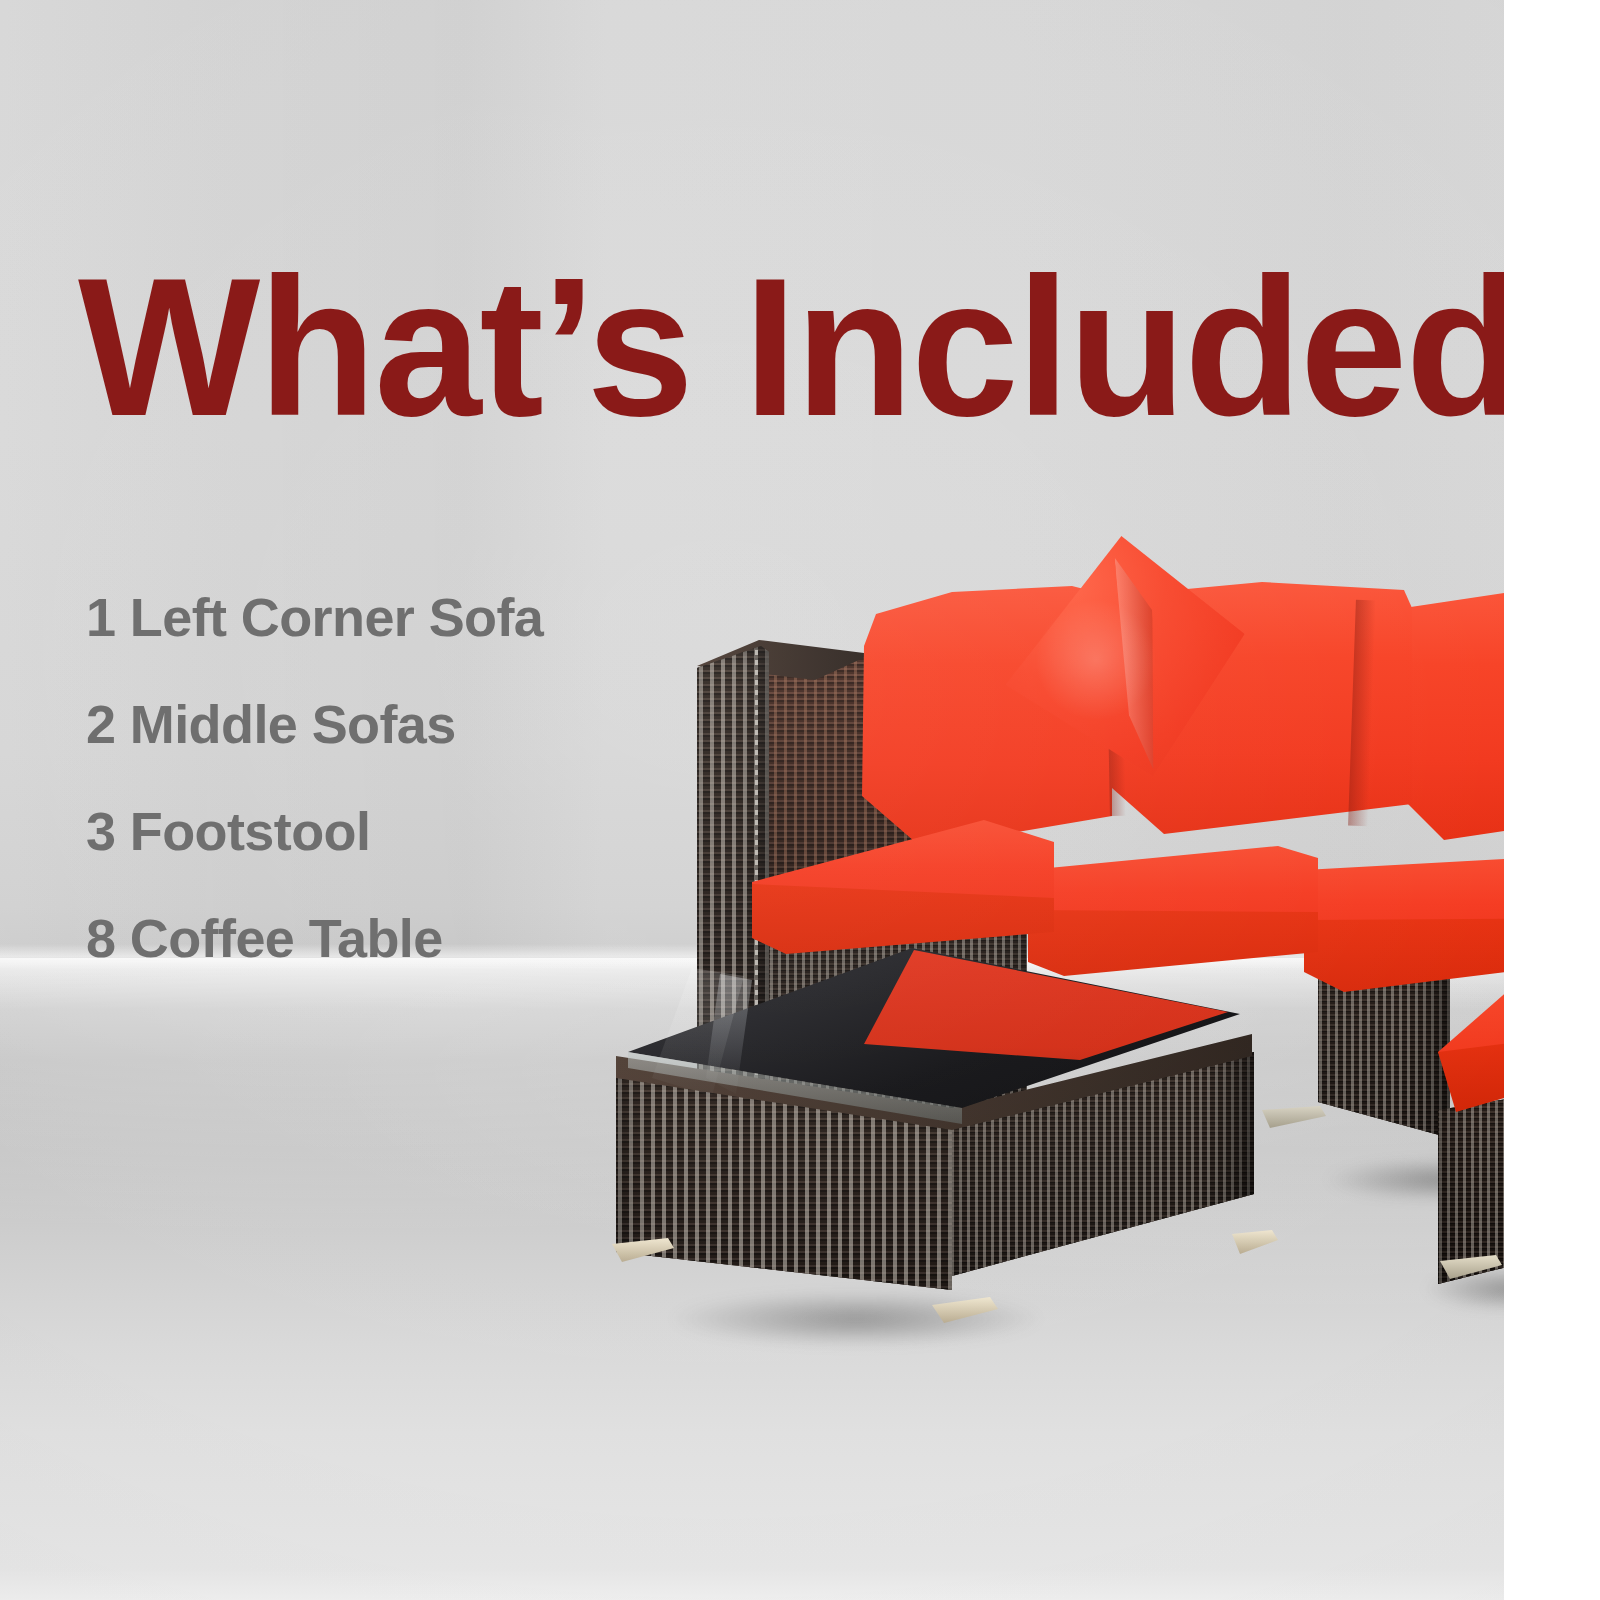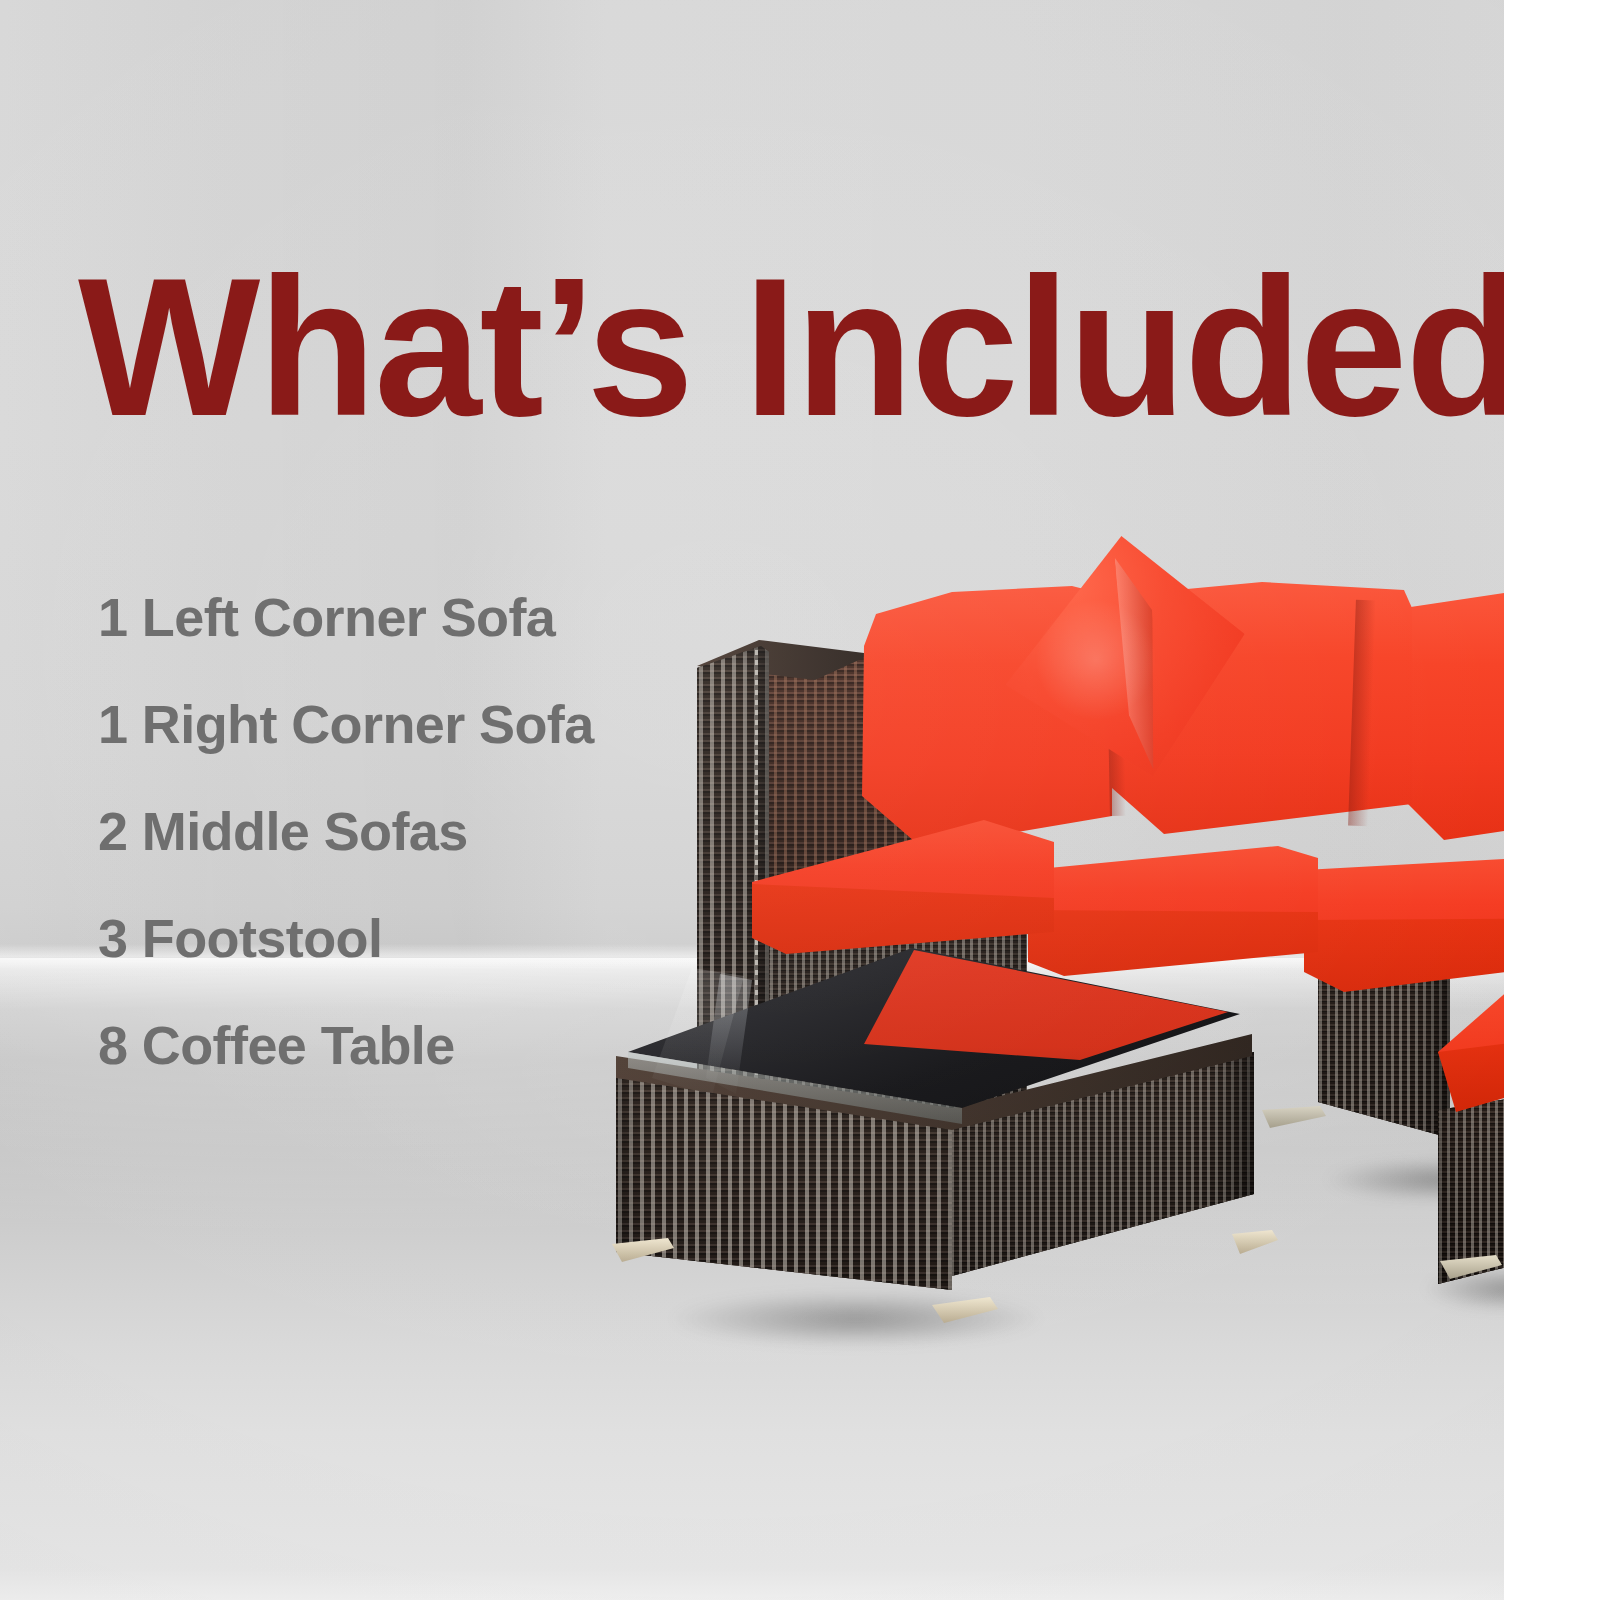--- a/index.html
+++ b/index.html
@@ -61,21 +61,21 @@
   #title{
     position:absolute;left:78px;top:253px;
     width:1470px;height:190px;
     font-size:196px;line-height:190px;
     font-weight:bold;
     letter-spacing:-2px;
     transform:scaleX(.985);transform-origin:left top;
     white-space:nowrap;
   }
   #list{
-    position:absolute;left:98px;top:590px;width:620px;
+    position:absolute;left:86px;top:590px;width:620px;
   }
   .li{
     height:107px;
     font-size:54px;line-height:54px;
     font-weight:bold;
     letter-spacing:-.6px;
     white-space:nowrap;
     display:flex;align-items:flex-start;
   }
 
@@ -387,23 +387,20 @@
 
   <div class="bg-vign"></div>
 
   <div id="title" style="color: rgb(138, 26, 24);">What’s Included</div>
 
   <div id="list" style="color: rgb(111, 111, 111);">
     <div class="li">
         <span>1 Left Corner Sofa</span>
       </div>
     <div class="li">
-        <span>1 Right Corner Sofa</span>
-      </div>
-    <div class="li">
         <span>2 Middle Sofas</span>
       </div>
     <div class="li">
         <span>3 Footstool</span>
       </div>
     <div class="li">
         <span>8 Coffee Table</span>
       </div>
   </div>
 

